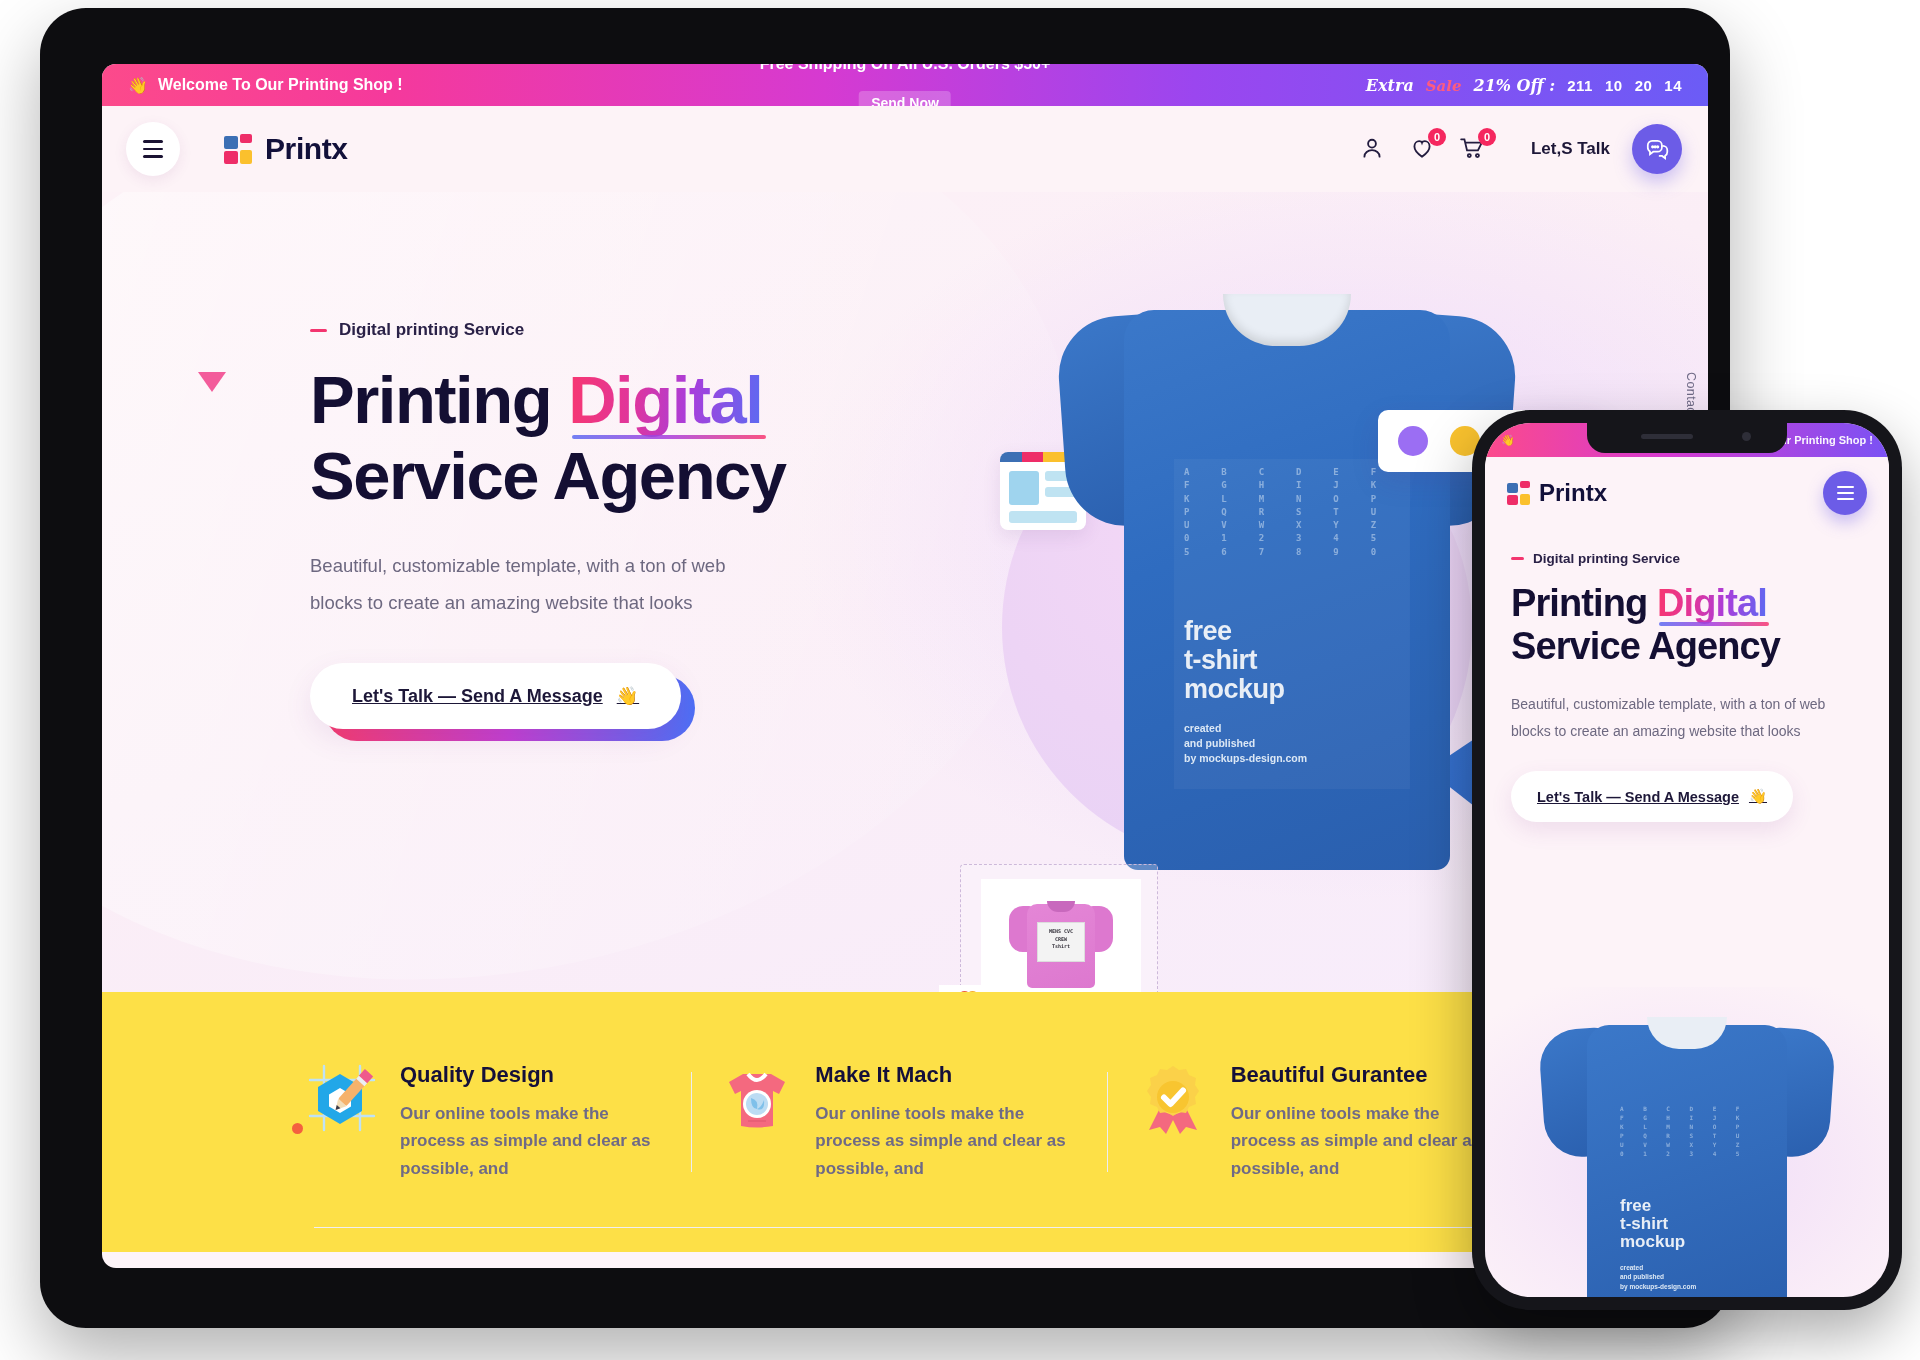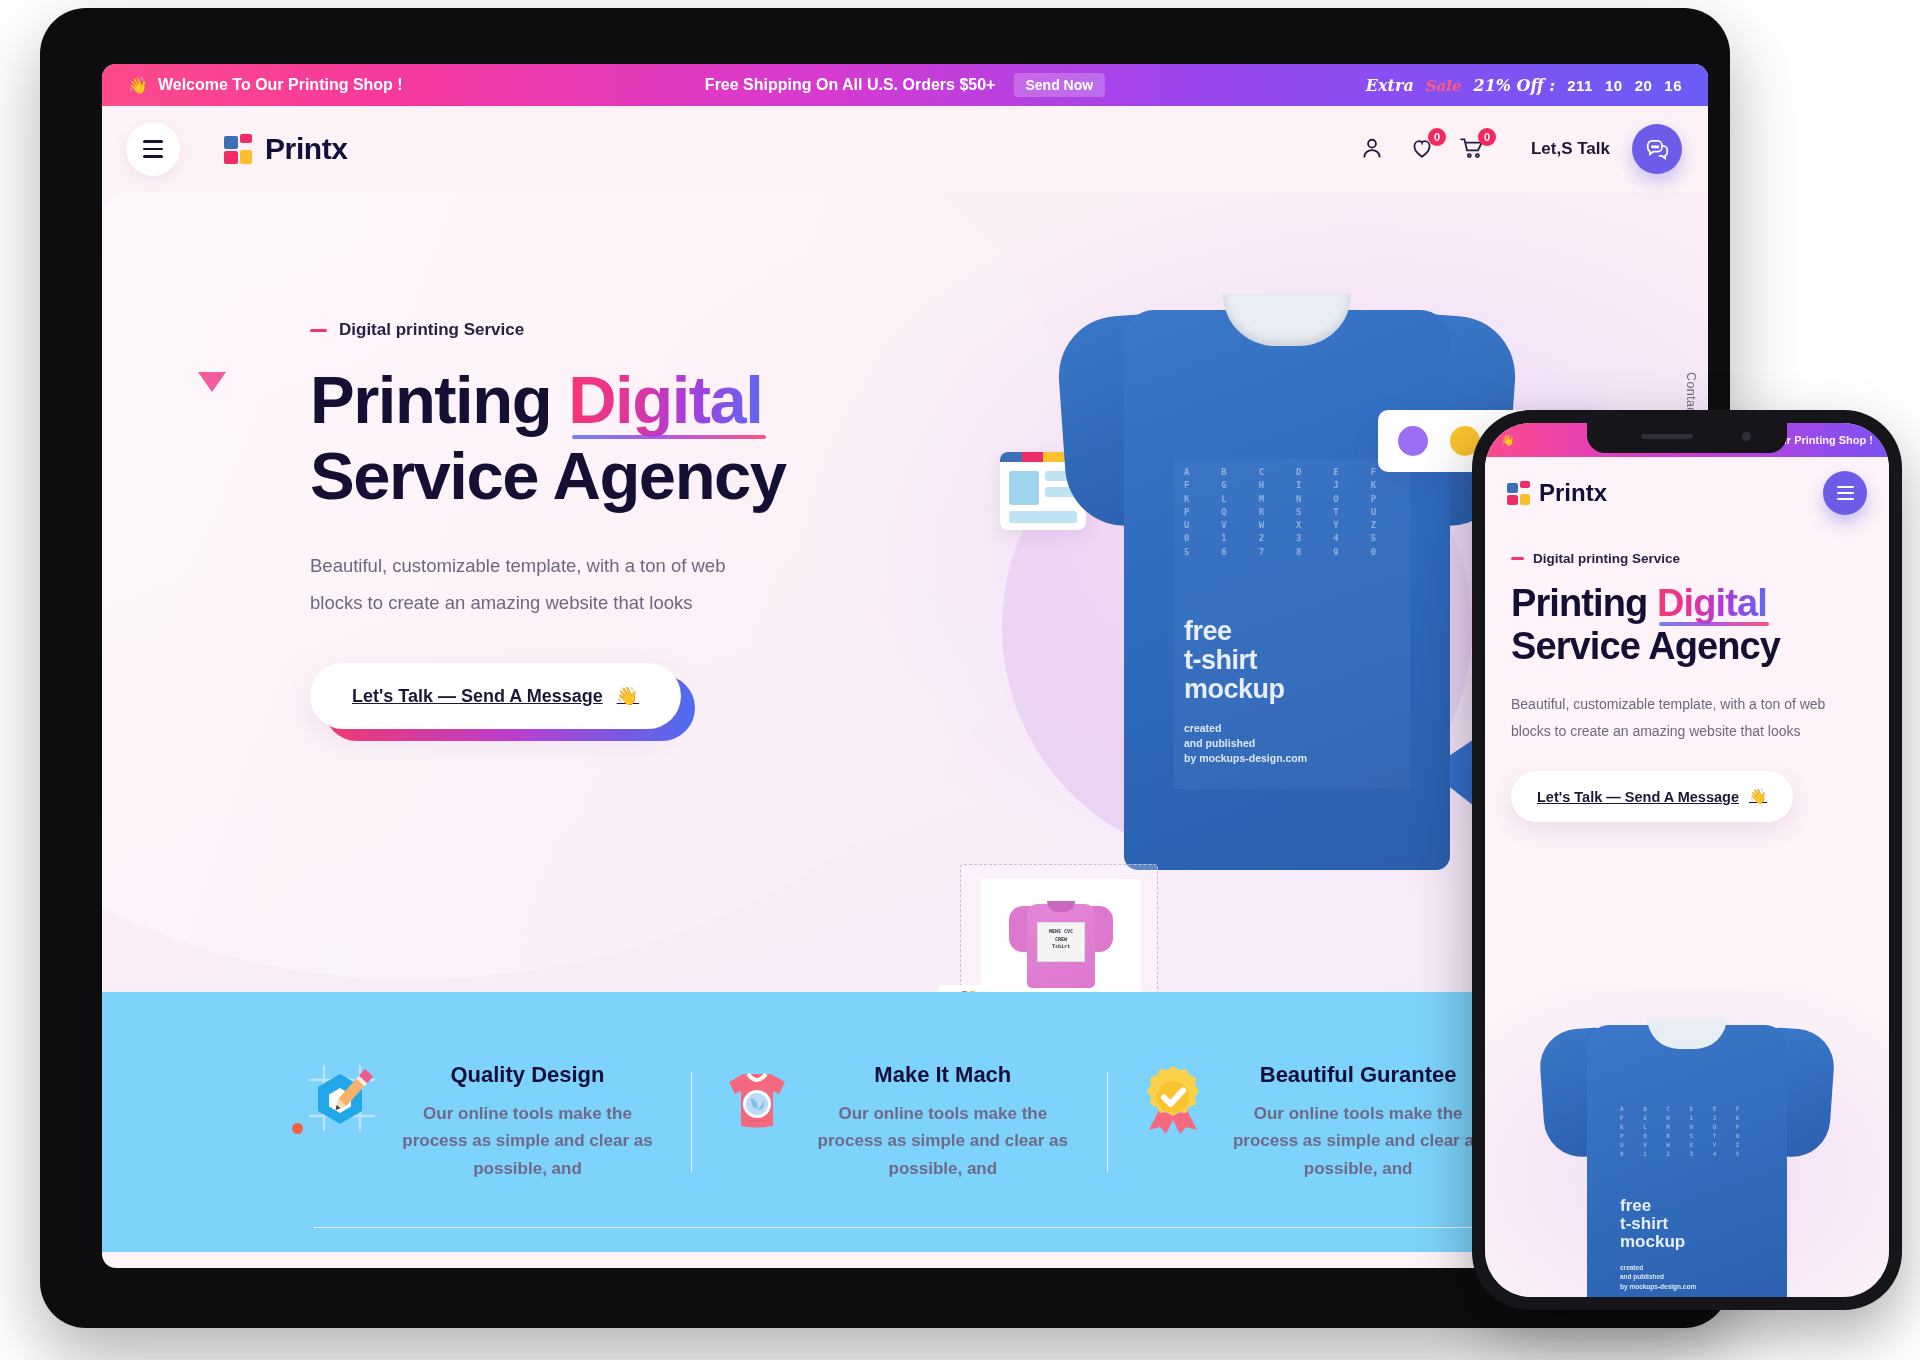--- a/index.html
+++ b/index.html
@@ -37,21 +37,21 @@
     padding: 0 26px;
     background: linear-gradient(90deg,#fc4a8b 0%,#f5399c 18%,#d63ad1 45%,#9b46ef 68%,#6b5cf6 100%);
     color: #fff;
     font-size: 16px; font-weight: 700;
     white-space: nowrap;
   }
   .tb-left { display: flex; align-items: center; gap: 10px; }
   .wave { font-size: 16px; }
   .tb-mid {
     position: absolute; left: 50%; transform: translateX(-50%);
-    display: flex; align-items: center; gap: 18px;
+    display: flex; align-items: center; gap: 18px; flex-direction: column;
   }
   .shop-now {
     background: rgba(255,255,255,.22);
     border-radius: 4px;
     padding: 4px 12px;
     font-size: 14px; font-weight: 700;
     color: #fff;
   }
   .tb-right {
     margin-left: auto;
@@ -309,24 +309,23 @@
   }
   .mc-chip {
     position:absolute; left:-22px; top:120px; width:58px; height:24px;
     background:#fff; display:flex; align-items:center; justify-content:center;
   }
   .mc-chip i { width:13px;height:13px;border-radius:50%; display:block; }
 
   
   .features {
     position: relative;
-    height: 260px; background: #7dd3fc;
+    height: 260px; background: #fde047;
     display: flex; align-items: center;
     padding: 0 180px;
-    text-align: center;
   }
   .feat {
     flex: 1; display: flex; align-items: flex-start; gap: 22px;
     padding: 0 24px; position: relative;
   }
   .feat + .feat::before {
     content:""; position:absolute; left:-6px; top: 10px; bottom: 10px; width:1px;
     background:#ececf2;
   }
   .feat-icon { width: 72px; height: 72px; flex: 0 0 auto; position: relative; }
@@ -428,21 +427,21 @@
           <span>Free Shipping On All U.S. Orders $50+</span>
           <span class="shop-now">Send Now</span>
         </div>
         <div class="tb-right">
           <span class="extra-script">Extra</span>
           <span class="sale-red">Sale</span>
           <span class="extra-script">21% Off :</span>
           <span class="ctd">211</span>
           <span class="ctd">10</span>
           <span class="ctd">20</span>
-          <span class="ctd">16</span>
+          <span class="ctd">14</span>
         </div>
       </div>
 
       <div class="header">
         <div class="burger">
           <i></i>
             <i></i>
             <i></i>
         </div>
 

